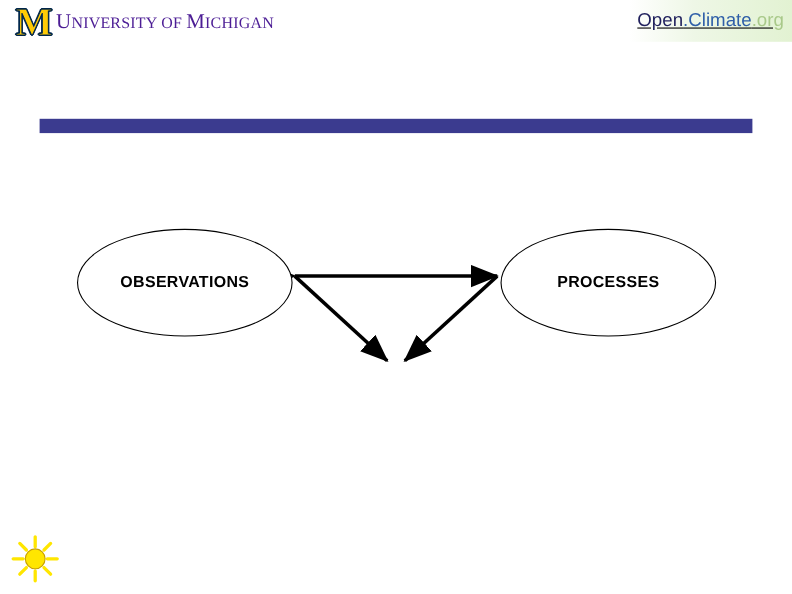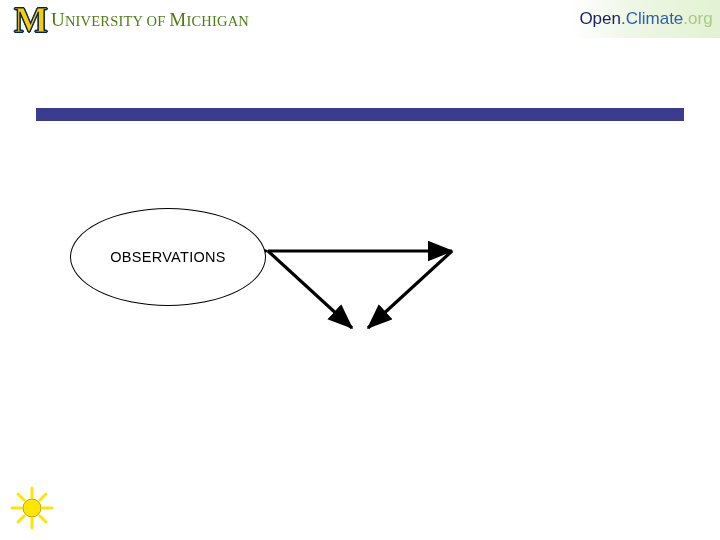--- a/index.html
+++ b/index.html
@@ -33,21 +33,21 @@
     font-size: 36px;
     color: #FFCB05;
     -webkit-text-stroke: 1px #00274C;
     text-shadow:
       -1px 0 #00274C, 1px 0 #00274C, 0 -1px #00274C, 0 1px #00274C;
     line-height: 34px;
     margin-right: 3px;
   }
   #um-wordmark {
     font-family: "Liberation Serif", serif;
-    color: #4d7c0f;
+    color: #4c1d95;
     font-size: 19px;
     letter-spacing: 0.2px;
     white-space: nowrap;
   }
   #um-wordmark .sm {
     font-size: 14.5px;
   }
 
   #oc-logo {
     position: absolute;
@@ -57,20 +57,21 @@
     height: 38px;
     background: linear-gradient(to right, #ffffff 0%, #eef7e6 40%, #e2f2d2 100%);
     display: flex;
     align-items: center;
     justify-content: center;
   }
   #oc-logo .oc-text {
     font-family: "Liberation Sans", sans-serif;
     font-size: 17px;
     white-space: nowrap;
+    text-decoration: underline;
   }
   #oc-logo .oc-open { color: #1f1f5c; }
   #oc-logo .oc-climate { color: #2f5fa8; }
   #oc-logo .oc-org { color: #a9c98a; }
 
   
   #slide-title {
     position: absolute;
     left: 0;
     top: 56px;
@@ -106,20 +107,21 @@
     display: flex;
     align-items: center;
     justify-content: center;
     box-sizing: border-box;
   }
   .node-label {
     font-size: 14.5px;
     color: #000000;
     letter-spacing: 0.3px;
     white-space: nowrap;
+    font-weight: bold;
   }
   #node-observations {
     left: 70px;
     top: 78px;
     width: 196px;
     height: 98px;
   }
   #node-processes {
     left: 455px;
     top: 78px;
@@ -176,20 +178,23 @@
 
       <line x1="268" y1="121" x2="452" y2="121" stroke="#000000" stroke-width="3.2" marker-start="url(#arrowhead)" marker-end="url(#arrowhead)"></line>
 
       <line x1="452" y1="121" x2="368" y2="198" stroke="#000000" stroke-width="3.2" marker-end="url(#arrowhead)"></line>
 
       <line x1="268" y1="121" x2="352" y2="198" stroke="#000000" stroke-width="3.2" marker-end="url(#arrowhead)"></line>
     </svg>
 
     <div class="node" id="node-observations">
       <span class="node-label">OBSERVATIONS</span>
+    </div>
+    <div class="node" id="node-processes">
+      <span class="node-label">PROCESSES</span>
     </div>
   </div>
 
   <svg id="sun-icon" viewBox="0 0 44 44">
     <g stroke="#FFE600" stroke-width="3" stroke-linecap="round">
       <line x1="22" y1="2" x2="22" y2="11"></line>
       <line x1="22" y1="33" x2="22" y2="42"></line>
       <line x1="2" y1="22" x2="11" y2="22"></line>
       <line x1="33" y1="22" x2="42" y2="22"></line>
       <line x1="8" y1="8" x2="14" y2="14"></line>

